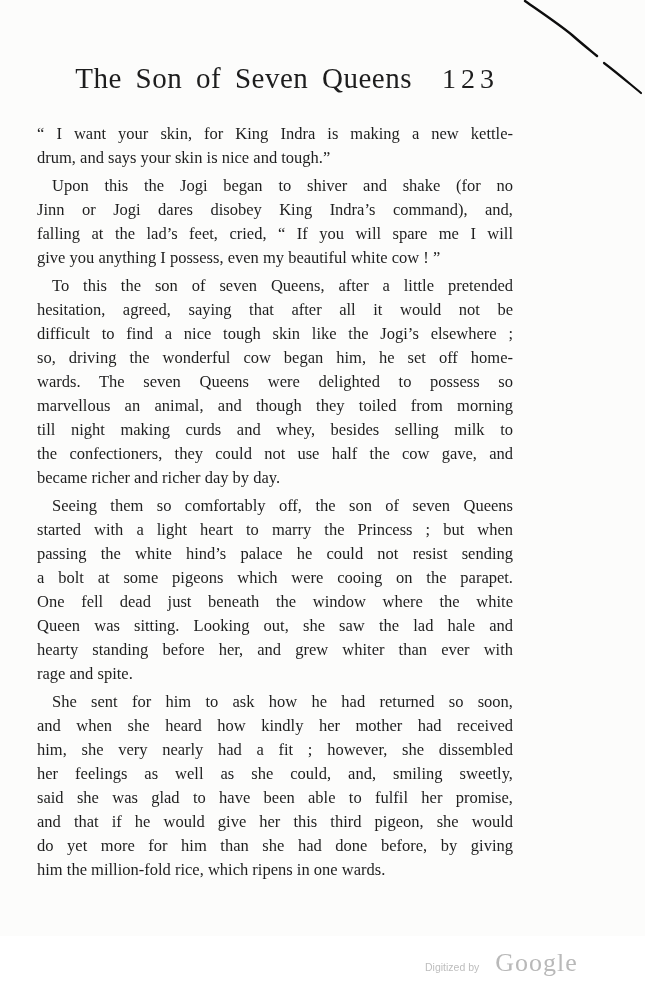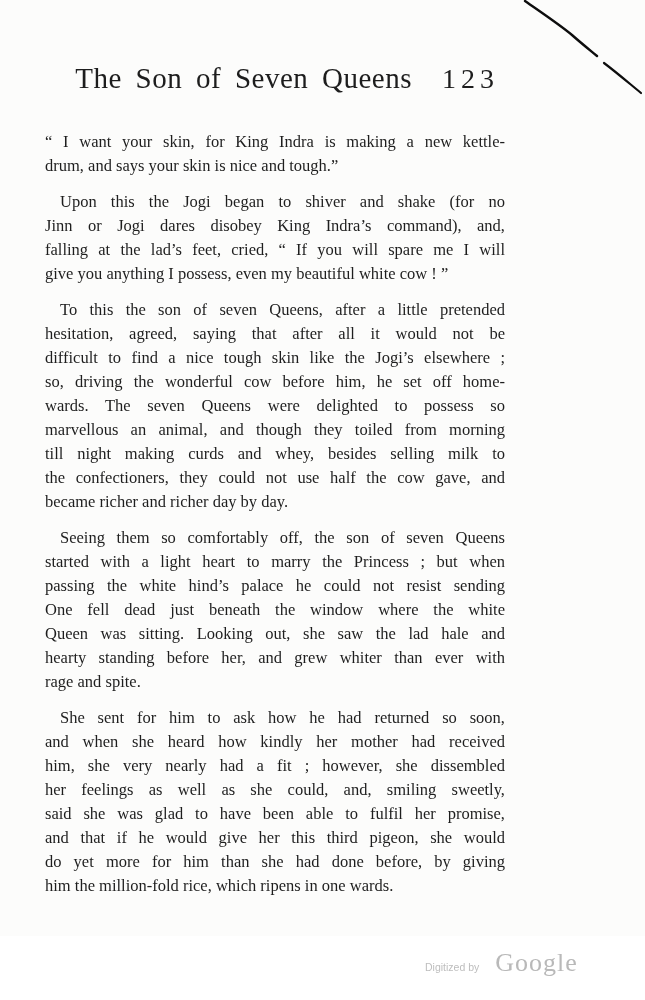--- a/index.html
+++ b/index.html
@@ -43,21 +43,21 @@
     letter-spacing: 5px;
   }
   
   .body-text {
     position: absolute;
     left: 33px; top: 118px; width: 484px;
     color: #1e1e1e;
     font-size: 16.5px;
     line-height: 24px;
   }
-  .para { margin: 12px; }
+  .para { margin: 4px; }
   .line {
     height: 24px;
     text-align: justify;
     text-align-last: justify;
     white-space: normal;
   }
   .line.last {
     text-align-last: left;
   }
   .line.indent { text-indent: 15px; }
@@ -104,31 +104,32 @@
       <div class="para">
         <div class="line indent">Upon this the Jogi began to shiver and shake (for no</div>
         <div class="line">Jinn or Jogi dares disobey King Indra’s command), and,</div>
         <div class="line">falling at the lad’s feet, cried, “ If you will spare me I will</div>
         <div class="line last">give you anything I possess, even my beautiful white cow ! ”</div>
       </div>
       <div class="para">
         <div class="line indent">To this the son of seven Queens, after a little pretended</div>
         <div class="line">hesitation, agreed, saying that after all it would not be</div>
         <div class="line">difficult to find a nice tough skin like the Jogi’s elsewhere ;</div>
-        <div class="line">so, driving the wonderful cow before him, he set off home-</div>
+        <div class="line">so, driving the wonderful cow began him, he set off home-</div>
         <div class="line">wards.  The seven Queens were delighted to possess so</div>
         <div class="line">marvellous an animal, and though they toiled from morning</div>
         <div class="line">till night making curds and whey, besides selling milk to</div>
         <div class="line">the confectioners, they could not use half the cow gave, and</div>
         <div class="line last">became richer and richer day by day.</div>
       </div>
       <div class="para">
         <div class="line indent">Seeing them so comfortably off, the son of seven Queens</div>
         <div class="line">started with a light heart to marry the Princess ; but when</div>
         <div class="line">passing the white hind’s palace he could not resist sending</div>
+        <div class="line">a bolt at some pigeons which were cooing on the parapet.</div>
         <div class="line">One fell dead just beneath the window where the white</div>
         <div class="line">Queen was sitting.  Looking out, she saw the lad hale and</div>
         <div class="line">hearty standing before her, and grew whiter than ever with</div>
         <div class="line last">rage and spite.</div>
       </div>
       <div class="para">
         <div class="line indent">She sent for him to ask how he had returned so soon,</div>
         <div class="line">and when she heard how kindly her mother had received</div>
         <div class="line">him, she very nearly had a fit ; however, she dissembled</div>
         <div class="line">her feelings as well as she could, and, smiling sweetly,</div>

